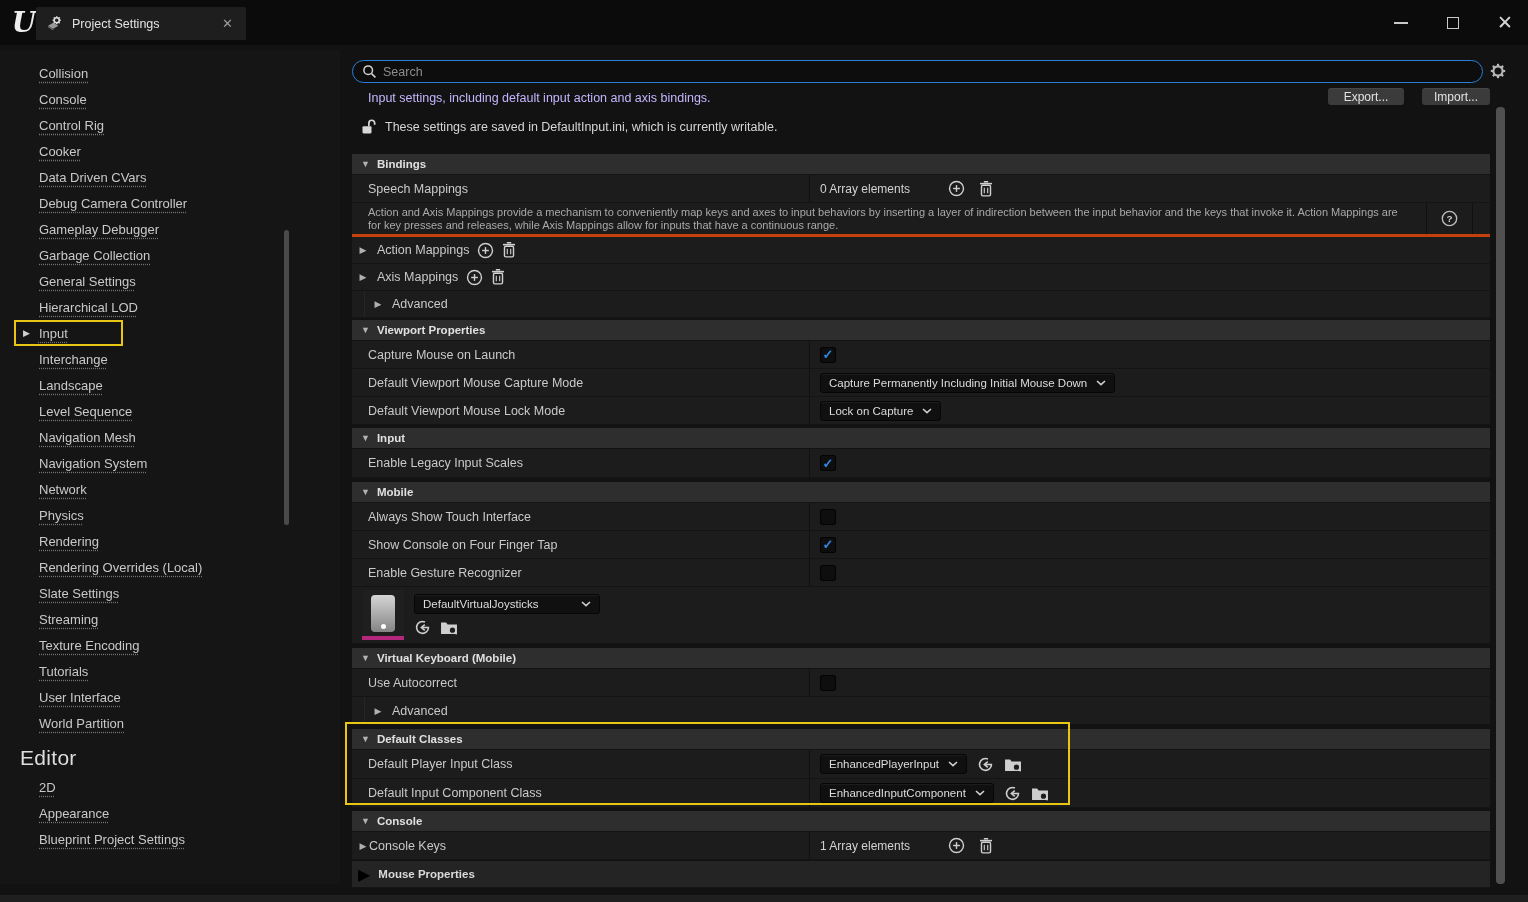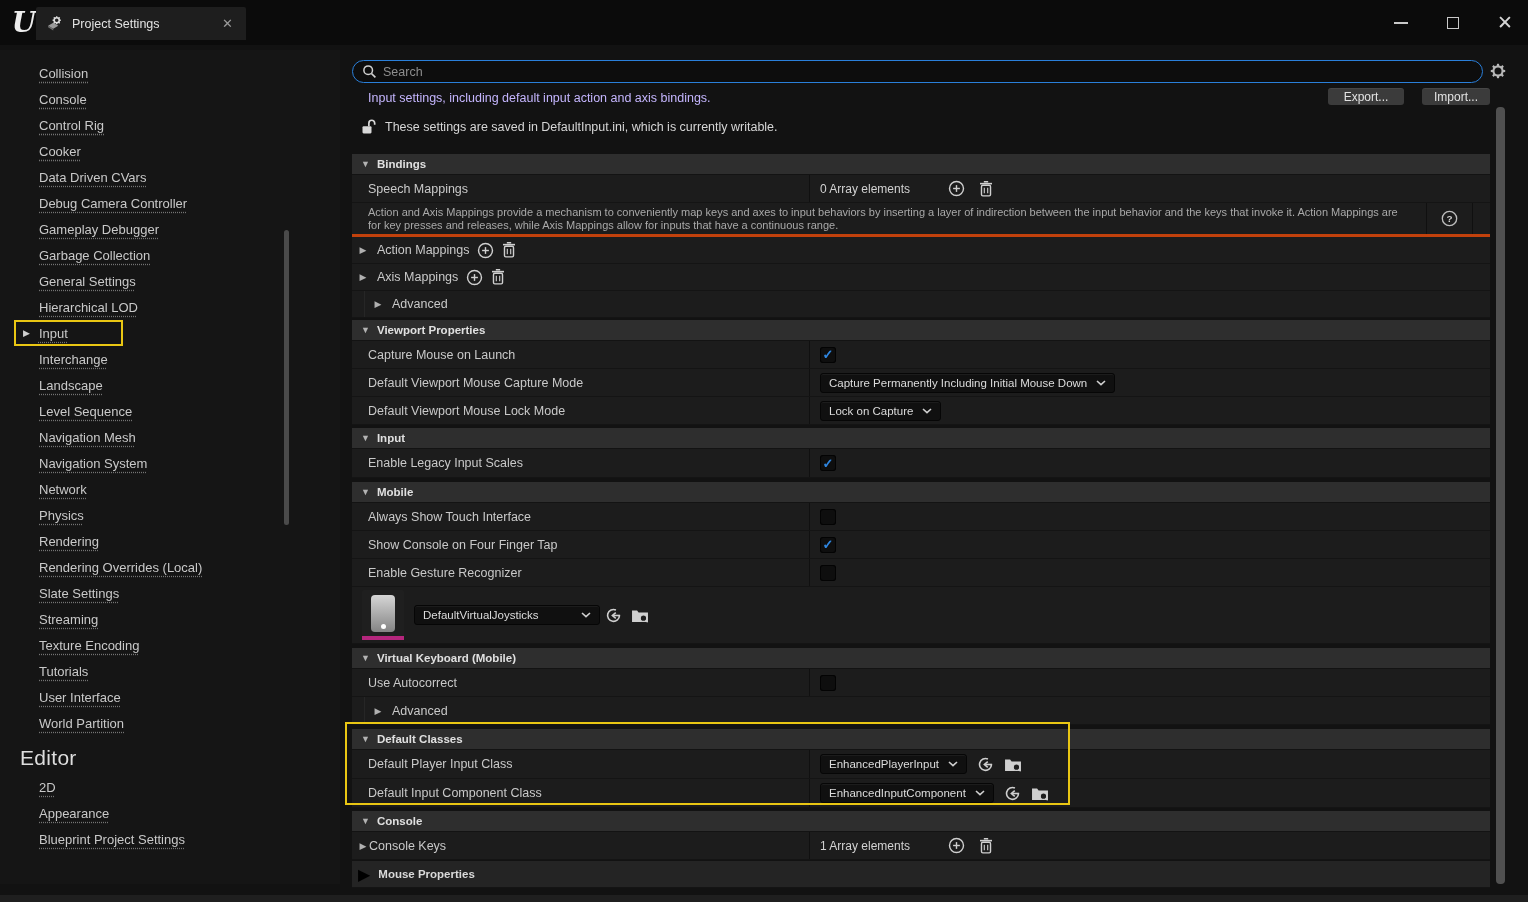--- a/index.html
+++ b/index.html
@@ -90,21 +90,21 @@
   .combo.spread { justify-content:space-between; }
   .w186 { width:186px; }
 
   .thumb { width:42px; height:50px; background:#1f1f1f; border-radius:2px; position:relative;
     display:flex; align-items:center; justify-content:center; cursor:pointer; }
   .phone { width:24px; height:37px; border-radius:4px; background:linear-gradient(#d6d6d6,#848484);
     position:relative; margin-bottom:4px; }
   .phone::after { content:""; position:absolute; left:50%; bottom:3px; width:5px; height:5px;
     margin-left:-2.5px; border-radius:50%; background:#fff; }
   .thumb .mag { position:absolute; left:0; right:0; bottom:0; height:4px; background:#b5267d; }
-  .touch-col { display:flex; flex-direction:row; gap:5px; justify-content:center; }
+  .touch-col { display:flex; flex-direction:column; gap:5px; justify-content:center; }
   .touch-icons { display:flex; gap:9px; align-items:center; }
 
   .hl-box { position:absolute; left:0px; top:672px; width:725px; height:83px;
     border:2px solid #e9c613; pointer-events:none; z-index:6; }
 
   .sect-sub { height:27px; background:#242424; border-bottom:1px solid #141414; display:flex;
     align-items:center; gap:8px; padding-left:6px; cursor:pointer; }
   .sect-sub .stitle { color:#dadada; font-size:11.5px; font-weight:bold; }
 
   .main-scroll { position:absolute; right:23px; top:57px; width:9px; height:777px;

